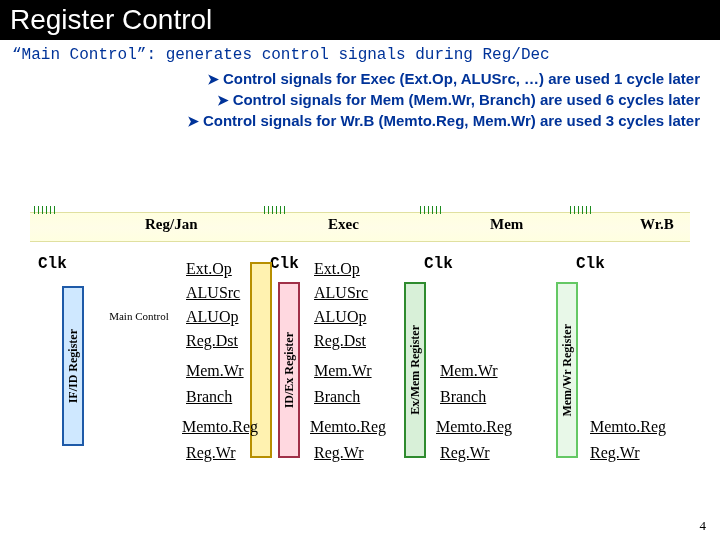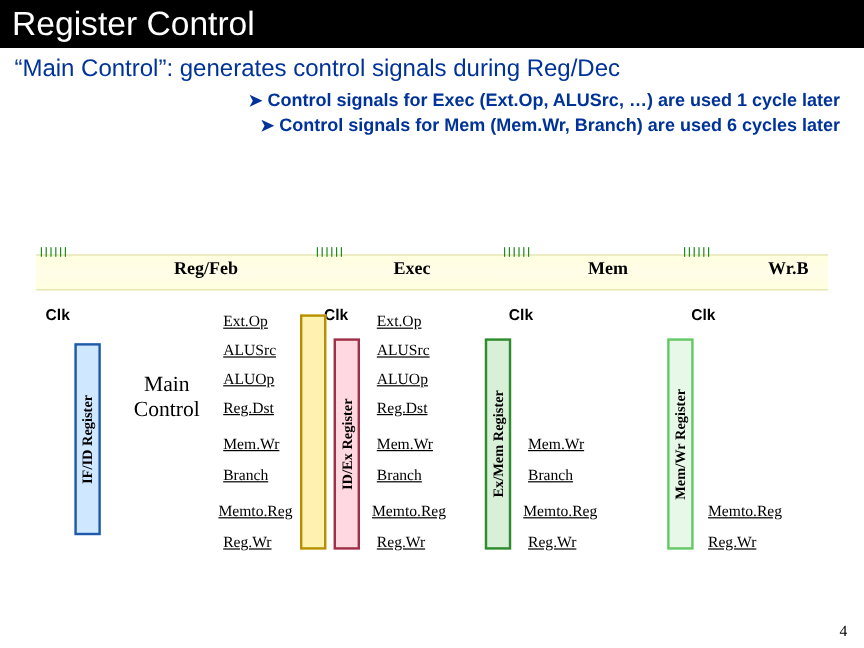--- a/index.html
+++ b/index.html
@@ -1,57 +1,58 @@
 <!DOCTYPE html>
 <html><head>
 <meta charset="utf-8">
 <style>
   * { box-sizing: border-box; margin: 0; padding: 0; }
   body { width: 720px; height: 540px; font-family: Georgia, 'Times New Roman', serif; background: #fff; position: relative; }
   .title-bar { background: #000; color: #fff; padding: 4px 10px; font-size: 28px; font-family: Arial, sans-serif; }
-  .subtitle { color: #003399; font-size: 20px; padding: 6px 12px 4px; font-family: Liberation Sans, sans-serif; }
+  .subtitle { color: #003399; font-size: 16px; padding: 6px 12px 4px; font-family: Liberation Mono, monospace; }
   .bullets { padding: 0 20px 8px 60px; }
   .bullet { color: #003399; font-size: 15px; font-weight: bold; font-family: 'Comic Sans MS', cursive, sans-serif; padding: 2px 0; text-align: right; }
   .arrow { color: #003399; font-size: 14px; margin-right: 4px; }
 
   .pipe-band { position: absolute; left: 30px; top: 212px; width: 660px; height: 30px;
     background: linear-gradient(to bottom, #ffffe0, #fffde7, #ffffe0); border-top: 1px solid #e0e0a0; border-bottom: 1px solid #e0e0a0; }
   .stage-label { position: absolute; top: 216px; font-weight: bold; font-size: 15px; font-family: 'Times New Roman', serif; }
 
-  .clk { position: absolute; font-size: 13px; font-weight: bold; font-family: Liberation Sans, sans-serif; }
+  .clk { position: absolute; font-size: 16px; font-weight: bold; font-family: Liberation Mono, monospace; }
 
-  .mc-box { position: absolute; left: 108px; top: 310px; width: 62px; height: 40px; font-size: 18px; text-align: center; }
+  .mc-box { position: absolute; left: 108px; top: 310px; width: 62px; height: 40px; font-size: 11px; text-align: center; }
 
   .vreg { position: absolute; width: 22px; border: 2px solid; display: flex; align-items: center; justify-content: center; }
   .vreg span { writing-mode: vertical-rl; transform: rotate(180deg); font-size: 12px; font-family: 'Times New Roman', serif; font-weight: bold; white-space: nowrap; }
   .reg-blue   { background: #cfe8ff; border-color: #1e5aa8; }
   .reg-yellow { background: #fff2b0; border-color: #b78f00; }
   .reg-pink   { background: #ffd8e0; border-color: #a03048; }
   .reg-green  { background: #d8f0d8; border-color: #2e8b2e; }
   .reg-memwr  { background: #e8f8e8; border-color: #64c864; }
 
-  .sig { position: absolute; font-size: 13px; font-family: 'Times New Roman', serif; text-decoration: underline; white-space: nowrap; }
+  .sig { position: absolute; font-size: 16px; font-family: 'Times New Roman', serif; text-decoration: underline; white-space: nowrap; }
 
   .tick-row { position: absolute; height: 10px; }
   .tick { display: inline-block; width: 1px; height: 8px; background: #1e8b1e; margin-right: 3px; vertical-align: top; }
 
   .pagenum { position: absolute; bottom: 6px; right: 14px; font-size: 13px; }
 </style>
 </head>
 <body>
 
 <div class="title-bar">Register Control</div>
 <div class="subtitle">“Main Control”:  generates control signals during Reg/Dec</div>
 <div class="bullets">
   <div class="bullet"><span class="arrow">➤</span><span>Control signals for Exec (Ext.Op, ALUSrc, …) are used 1 cycle later</span></div>
   <div class="bullet"><span class="arrow">➤</span><span>Control signals for Mem (Mem.Wr, Branch) are used 6 cycles later</span></div>
+  <div class="bullet"><span class="arrow">➤</span><span>Control signals for Wr.B (Memto.Reg, Mem.Wr) are used 3 cycles later</span></div>
 </div>
 
 <div class="pipe-band"></div>
-<div class="stage-label" style="left:145px">Reg/Feb</div>
+<div class="stage-label" style="left:145px">Reg/Jan</div>
 <div class="stage-label" style="left:328px">Exec</div>
 <div class="stage-label" style="left:490px">Mem</div>
 <div class="stage-label" style="left:640px">Wr.B</div>
 
 <div class="tick-row" style="left:34px; top:206px"><span class="tick"></span><span class="tick"></span><span class="tick"></span><span class="tick"></span><span class="tick"></span><span class="tick"></span></div>
 <div class="tick-row" style="left:264px; top:206px"><span class="tick"></span><span class="tick"></span><span class="tick"></span><span class="tick"></span><span class="tick"></span><span class="tick"></span></div>
 <div class="tick-row" style="left:420px; top:206px"><span class="tick"></span><span class="tick"></span><span class="tick"></span><span class="tick"></span><span class="tick"></span><span class="tick"></span></div>
 <div class="tick-row" style="left:570px; top:206px"><span class="tick"></span><span class="tick"></span><span class="tick"></span><span class="tick"></span><span class="tick"></span><span class="tick"></span></div>
 
 <div class="clk" style="left:38px;  top:255px">Clk</div>

